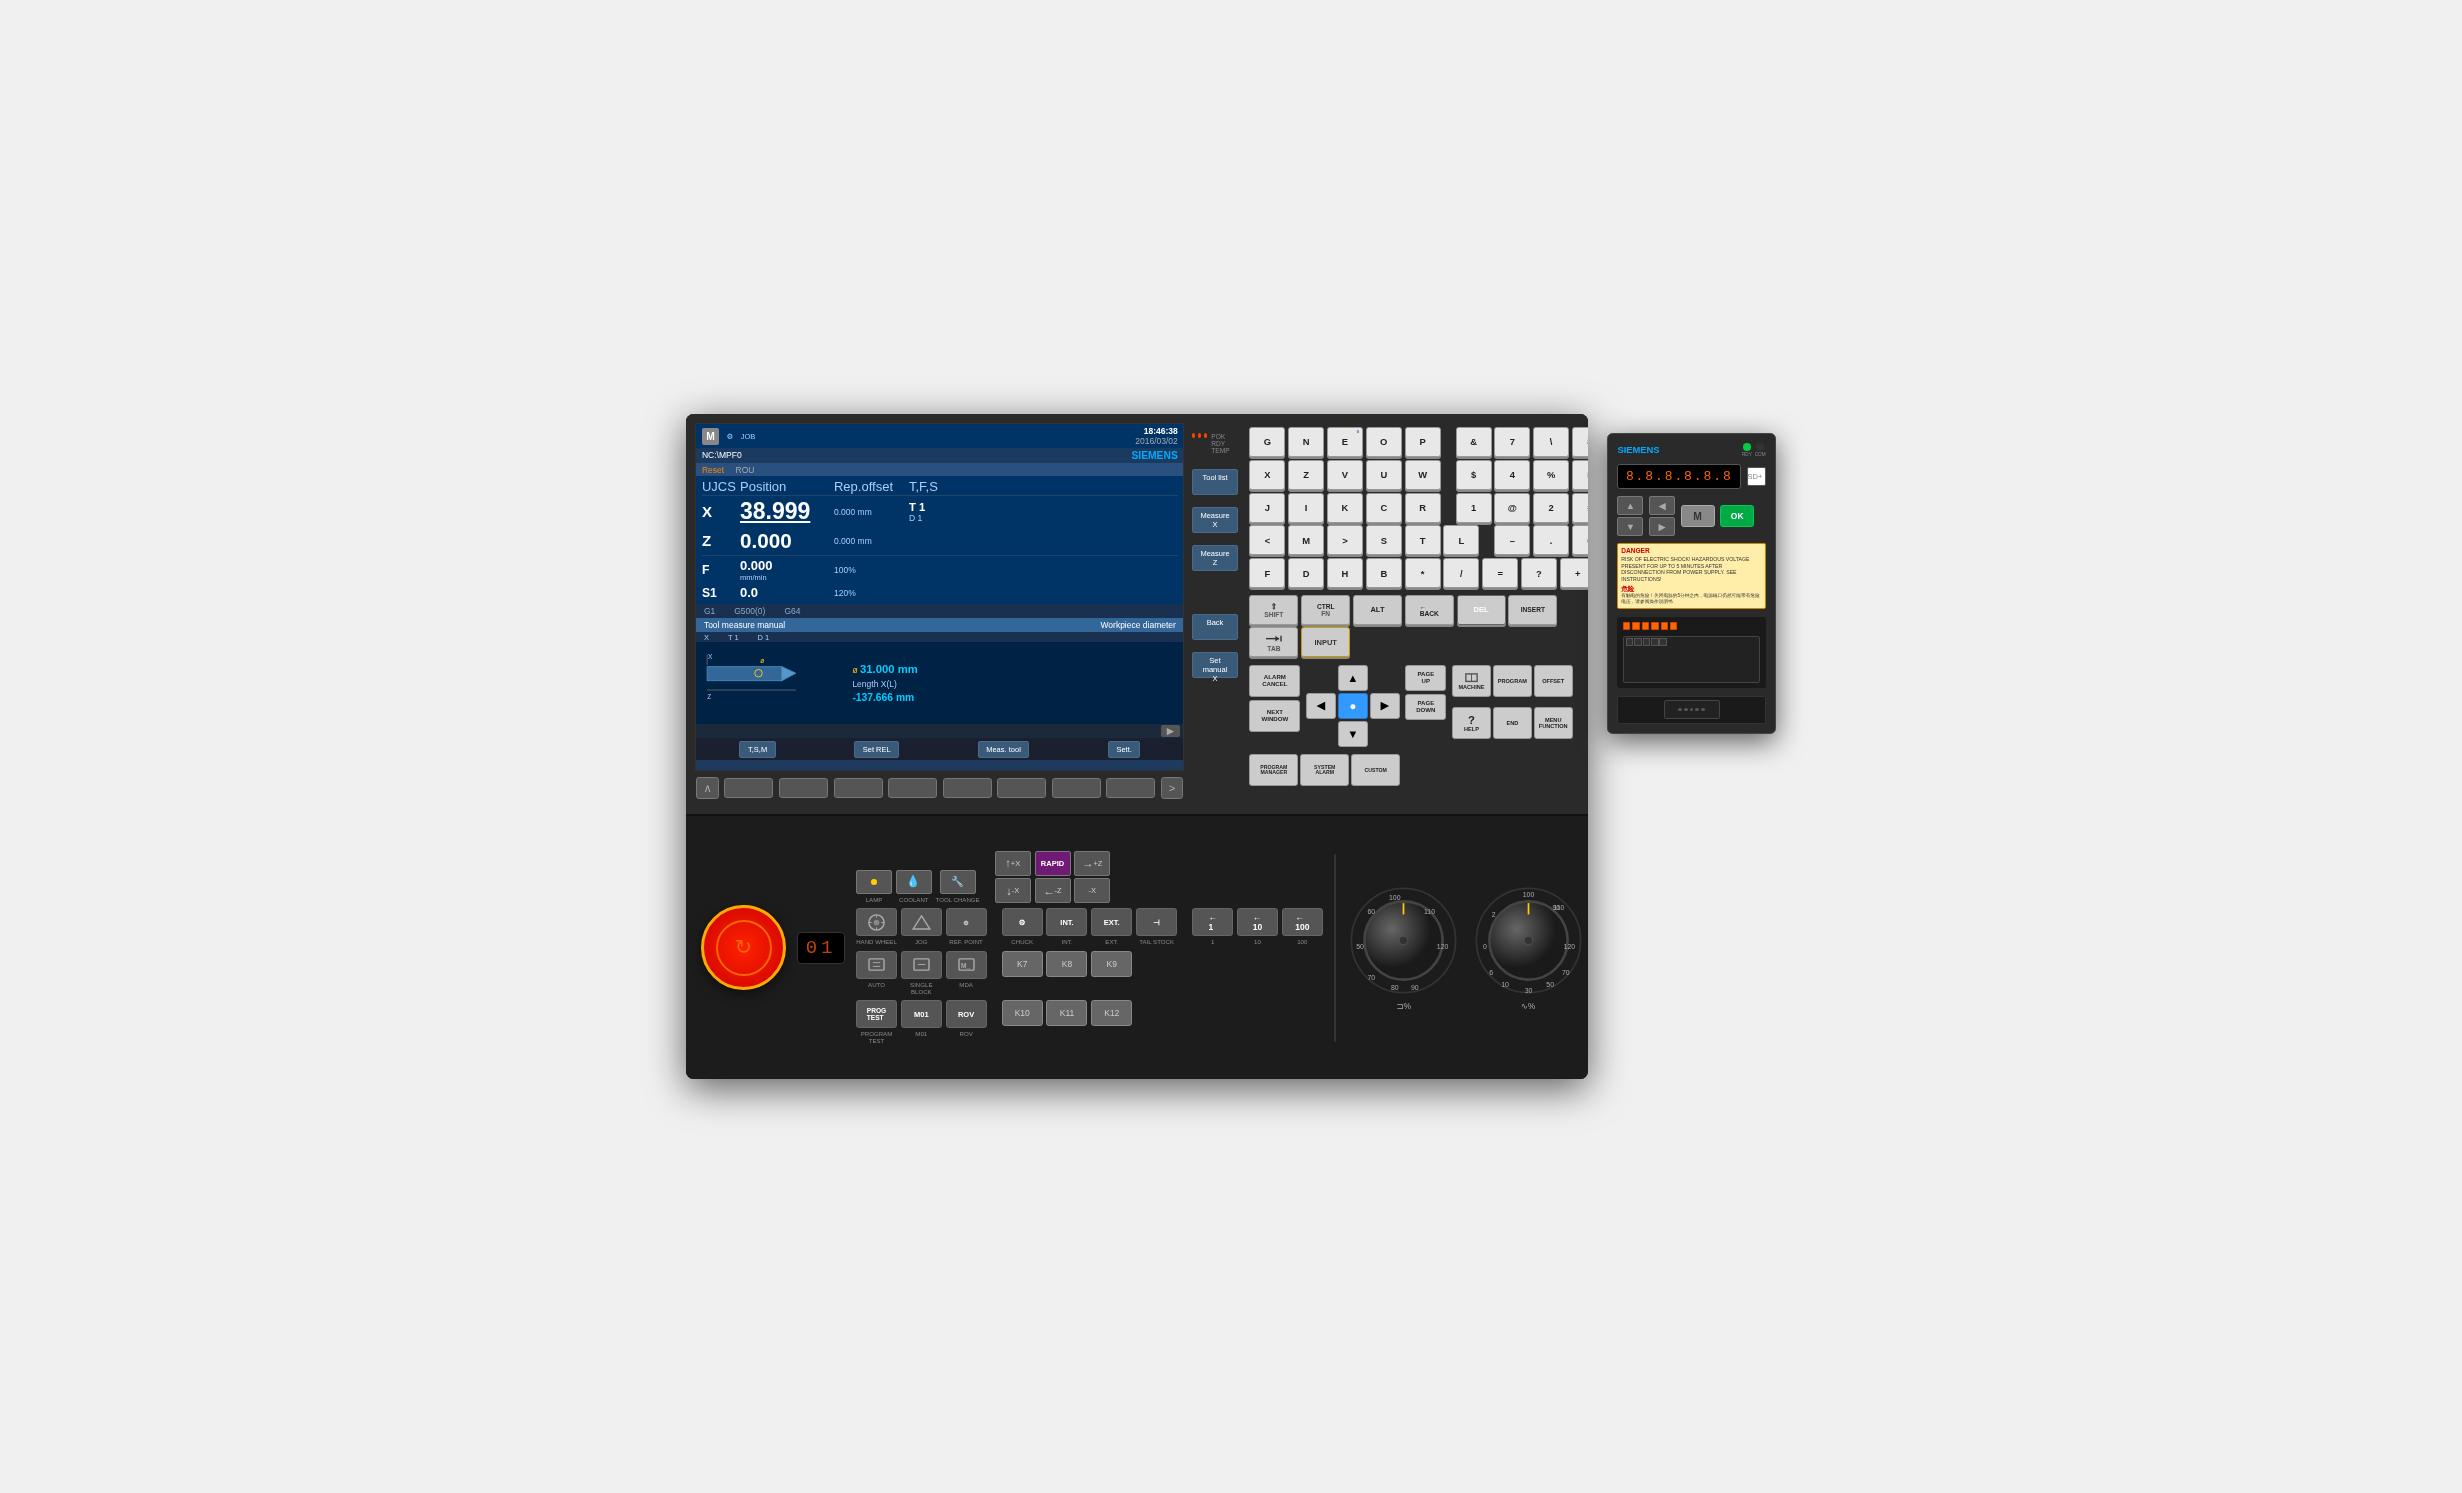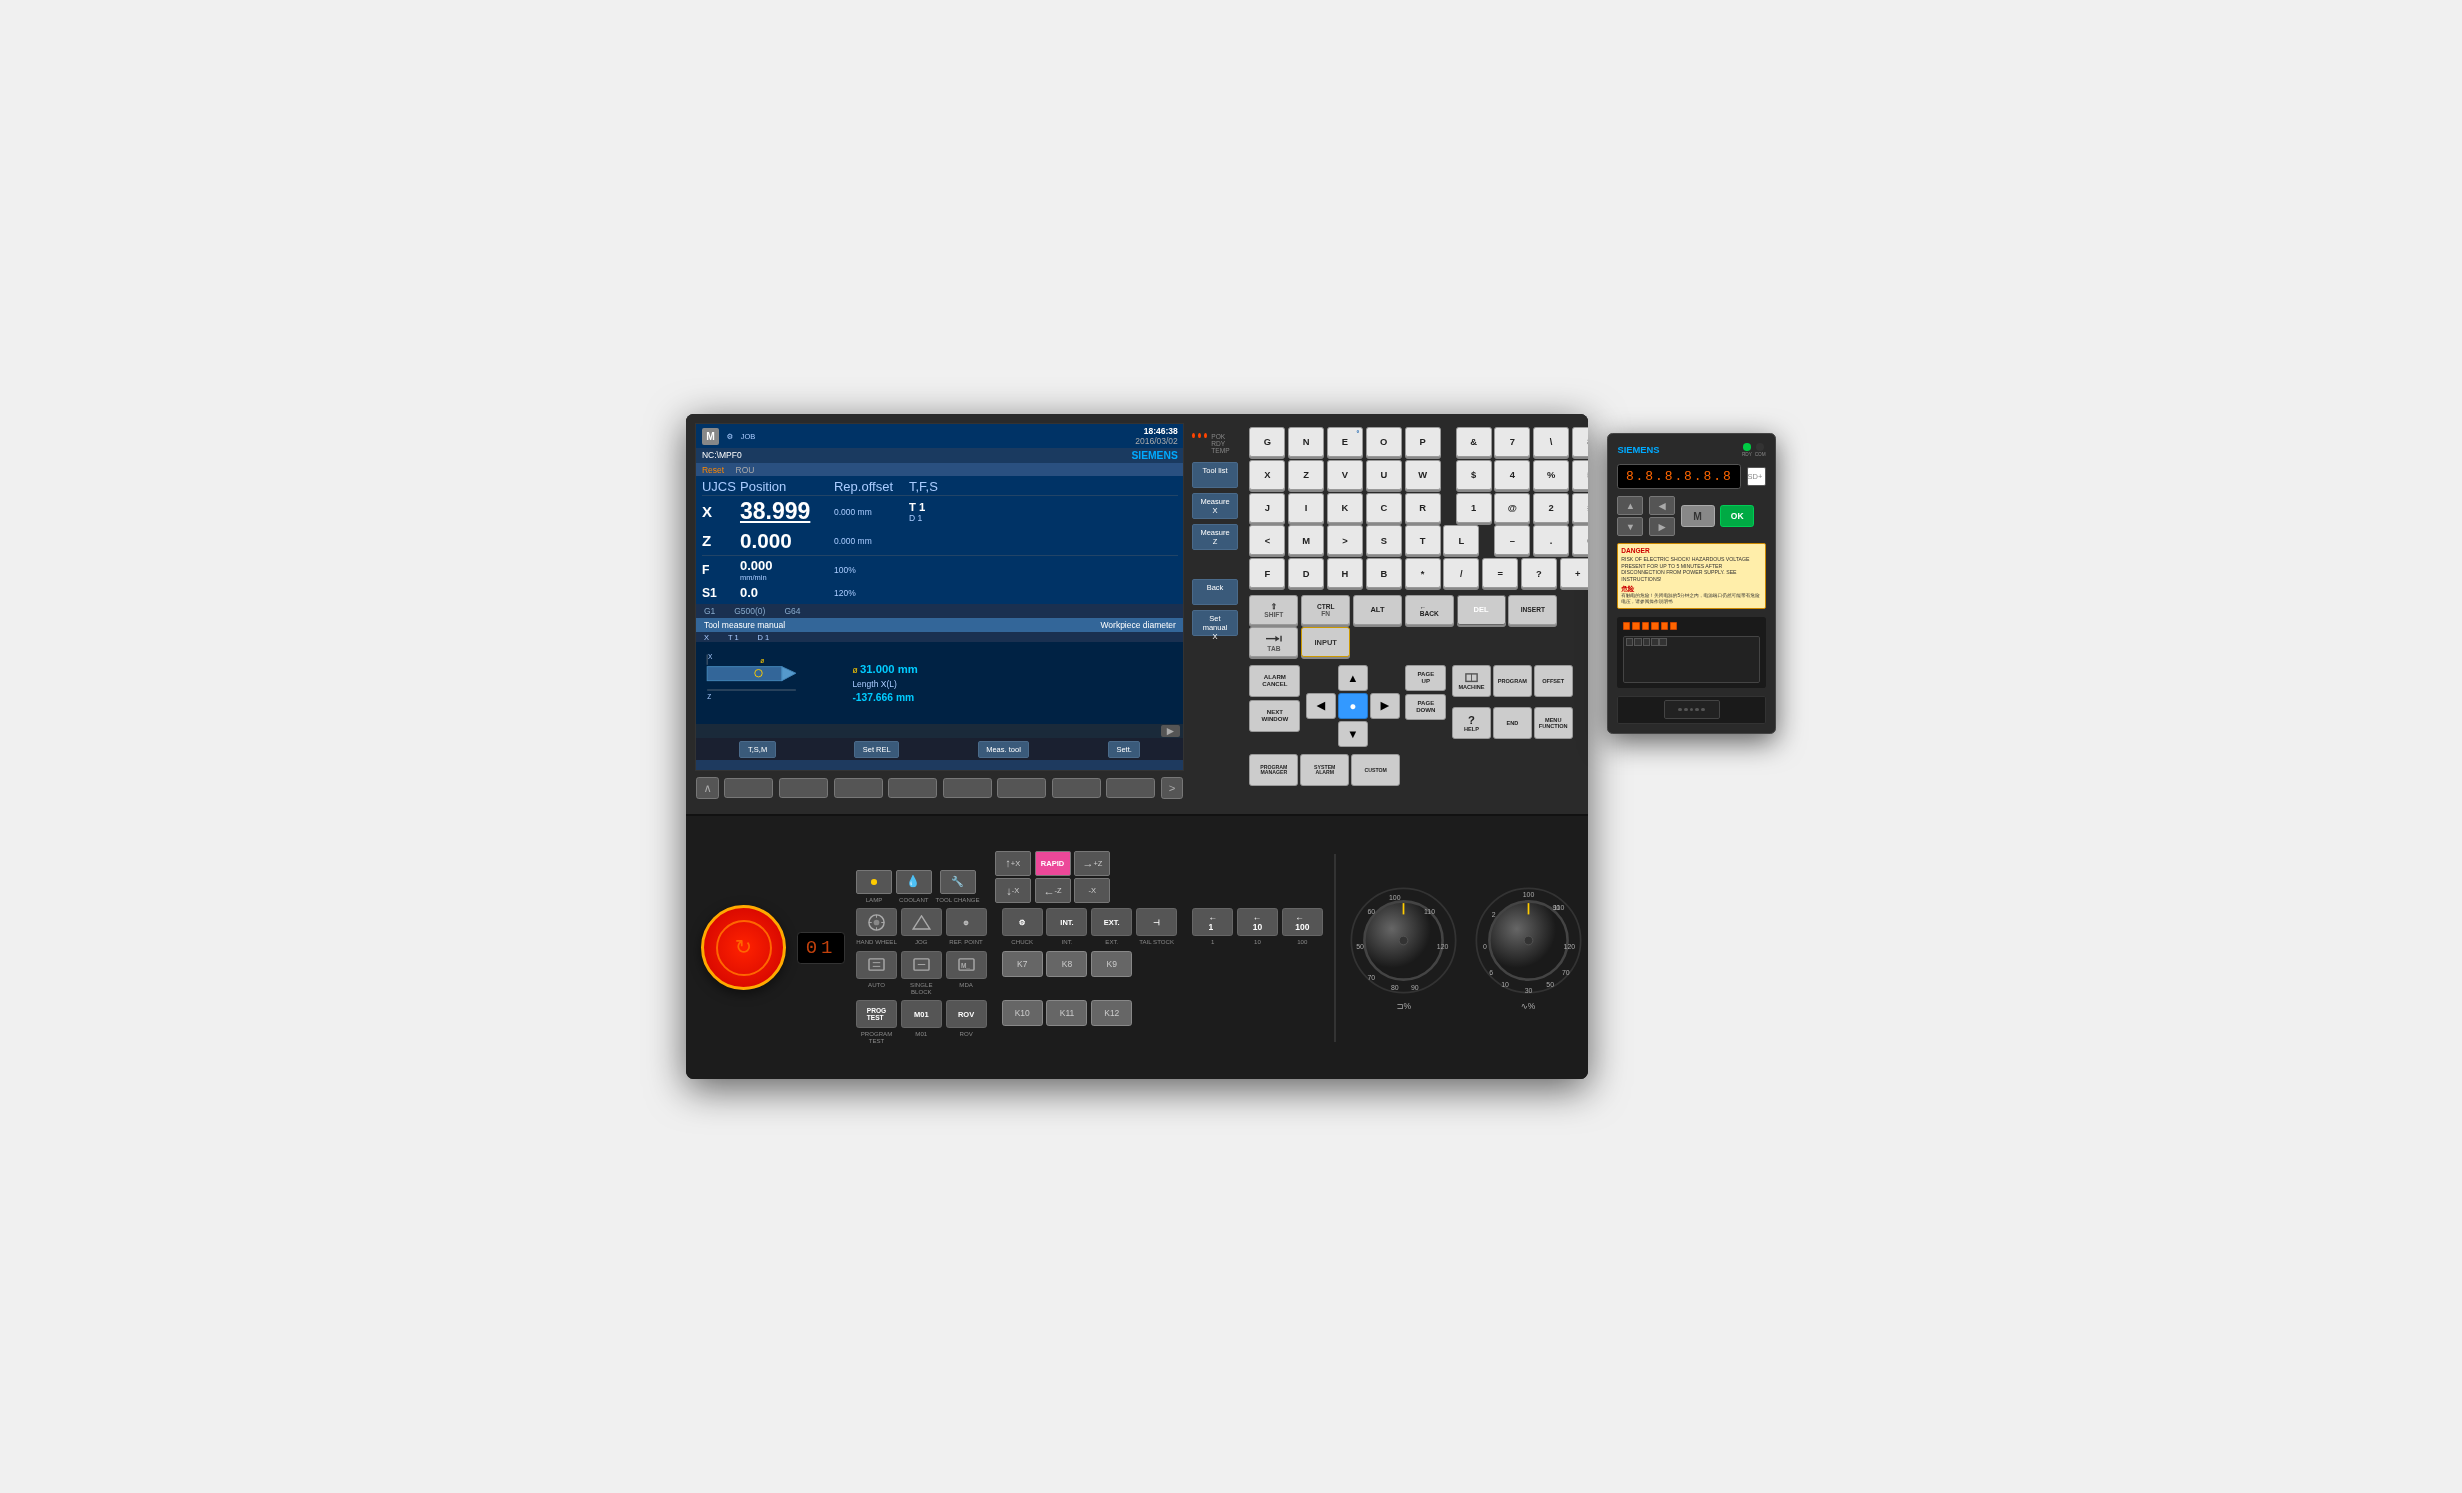--- a/index.html
+++ b/index.html
@@ -532,21 +532,21 @@
           <div class="fkey"></div>
           <div class="fkey"></div>
           <div class="fkey"></div>
           <div class="fkey"></div>
           <div class="fkey"></div>
           <div class="fkey"></div>
           <div style="background:#555; width:22.6px; height:22.6px; border-radius:2.8px; display:flex; align-items:center; justify-content:center; color:#aaa; font-size:11.3px; cursor:pointer; border:0.9px solid #777;">&gt;</div>
         </div>
       </div>
 
-      <div style="display:flex; flex-direction:column; gap:5px; padding-top:9.4px; width:66px;">
+      <div style="display:flex; flex-direction:column; gap:12px; padding-top:9.4px; width:66px;">
         <div style="display:flex; gap:2.8px; justify-content:center; margin-bottom:3.8px;">
           <div style="width:5.6px; height:5.6px; border-radius:50%; background:#ff4400;"></div>
           <div style="width:5.6px; height:5.6px; border-radius:50%; background:#ff4400;"></div>
           <div style="width:5.6px; height:5.6px; border-radius:50%; background:#ff4400;"></div>
           <span style="font-size:6.6px; color:#888; margin-left:1.9px;">POK RDY TEMP</span>
         </div>
         <div class="softkey" style="height:26px;">Tool list</div>
         <div class="softkey" style="height:26px;">Measure X</div>
         <div class="softkey" style="height:26px;">Measure Z</div>
         <div style="height:19px;"></div>
@@ -854,21 +854,21 @@
             <div class="lamp-btn">
               <div class="lamp-btn-face">
                   <span style="color:#ccc; font-size:11.3px;">↓</span>
                   <span style="color:#ccc; font-size:7.5px;">-X</span>
                 </div>
             </div>
           </div>
 
           <div style="display:flex; flex-direction:column; gap:2.8px; align-items:center;">
             <div class="lamp-btn">
-              <div class="lamp-btn-face" style="background:#ec4899;">
+              <div class="lamp-btn-face" style="background:#701a75;">
                 <span style="color:#fff; font-size:7.5px; font-weight:bold;">RAPID</span>
               </div>
             </div>
             <div class="lamp-btn">
               <div class="lamp-btn-face">
                   <span style="color:#ccc; font-size:11.3px;">←</span>
                   <span style="color:#ccc; font-size:7.5px;">-Z</span>
                 </div>
             </div>
           </div>

